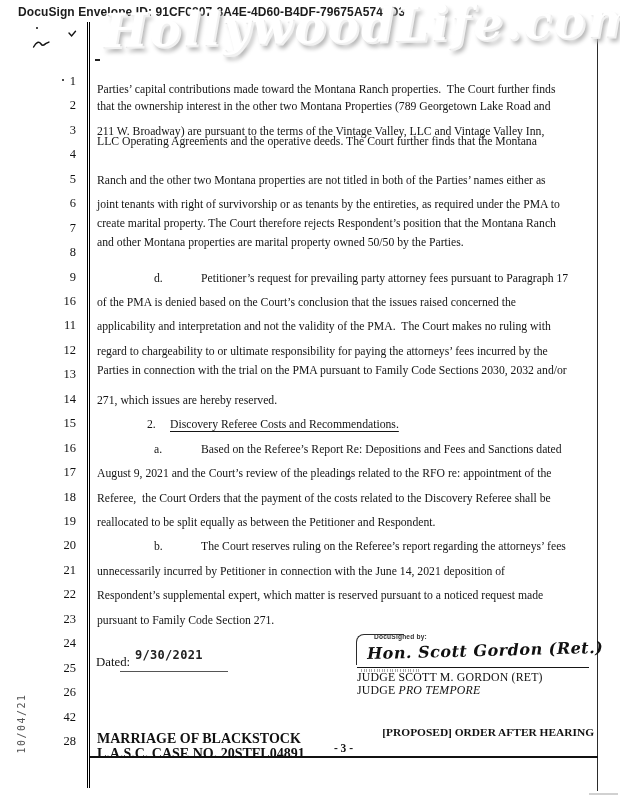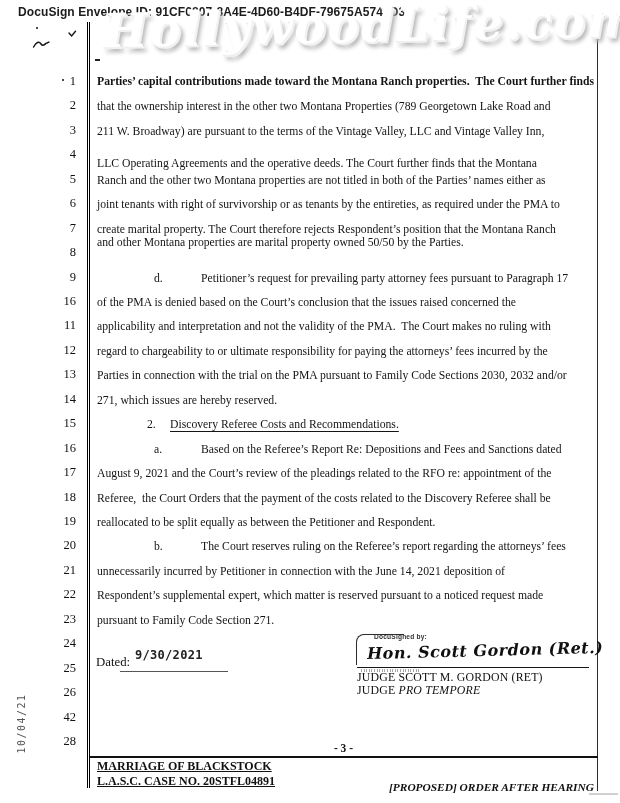--- a/index.html
+++ b/index.html
@@ -58,22 +58,22 @@
   .ds-microtext{
     position:absolute;left:361px;top:668.5px;width:58px;height:3.2px;opacity:.75;
     background:repeating-linear-gradient(90deg,#8a8a8a 0 1px,transparent 1px 2.6px);
   }
   .sig-line{position:absolute;left:357px;top:667px;width:232px;height:1.3px;background:#161616;}
   .sig-name{position:absolute;left:357px;top:670px;font-size:11.8px;letter-spacing:.2px;color:#0f0f0f;white-space:nowrap;}
   .sig-title{position:absolute;left:357px;top:683px;font-size:11.8px;letter-spacing:.2px;color:#0f0f0f;white-space:nowrap;}
   .sig-title .italic{font-style:italic;}
   .page-number{position:absolute;left:97px;top:742px;width:493px;text-align:center;font-size:11.5px;font-weight:bold;}
   .footer-rule{position:absolute;left:90px;top:756px;width:508px;height:1.6px;background:#111;}
-  .footer-left{position:absolute;left:97px;top:759px;font-size:12px;font-weight:bold;line-height:14.5px;white-space:nowrap;text-decoration:underline;}
-  .footer-right{position:absolute;right:26px;top:780px;text-align:left;white-space:nowrap;font-style:italic;}
+  .footer-left{position:absolute;left:97px;top:732px;font-size:14px;font-weight:bold;line-height:14.5px;white-space:nowrap;}
+  .footer-right{position:absolute;right:26px;top:725px;text-align:left;white-space:nowrap;}
   .footer-right .fr1{font-size:11.4px;font-weight:bold;line-height:14.5px;}
   .footer-right .fr2{font-size:7.6px;color:#222;line-height:13px;}
   .vertical-date{
     position:absolute;left:-20px;top:718px;width:82px;text-align:center;
     transform:rotate(-90deg);font-family:"DejaVu Sans Mono",monospace;
     font-size:10px;color:#555;letter-spacing:1.5px;
   }
   .pen-dot{position:absolute;width:2.4px;height:2.4px;border-radius:50%;background:#111;}
   .pen-dash{position:absolute;width:4.5px;height:1.6px;background:#222;}
   .pen-mark{position:absolute;}
@@ -124,33 +124,33 @@
     <div class="line-num" style="top: 553.5px;">21</div>
     <div class="line-num" style="top: 577.95px;">22</div>
     <div class="line-num" style="top: 602.4px;">23</div>
     <div class="line-num" style="top: 626.85px;">24</div>
     <div class="line-num" style="top: 651.3px;">25</div>
     <div class="line-num" style="top: 675.75px;">26</div>
     <div class="line-num" style="top: 700.2px;">42</div>
     <div class="line-num" style="top: 724.65px;">28</div>
   </div>
 <div id="text-lines">
-    <div class="text-line" style="top: 64px; font-weight: bold;"><span class="line-text">Parties’ capital contributions made toward the Montana Ranch properties.  The Court further finds</span></div>
+    <div class="text-line" style="top: 72px;"><span class="line-text">Parties’ capital contributions made toward the Montana Ranch properties.  The Court further finds</span></div>
     <div class="text-line" style="top: 88.95px;"><span class="line-text">that the ownership interest in the other two Montana Properties (789 Georgetown Lake Road and</span></div>
     <div class="text-line" style="top: 113.4px;"><span class="line-text">211 W. Broadway) are pursuant to the terms of the Vintage Valley, LLC and Vintage Valley Inn,</span></div>
-    <div class="text-line" style="top: 146px;"><span class="line-text">LLC Operating Agreements and the operative deeds. The Court further finds that the Montana</span></div>
+    <div class="text-line" style="top: 124px;"><span class="line-text">LLC Operating Agreements and the operative deeds. The Court further finds that the Montana</span></div>
     <div class="text-line" style="top: 162.3px;"><span class="line-text">Ranch and the other two Montana properties are not titled in both of the Parties’ names either as</span></div>
     <div class="text-line" style="top: 186.75px;"><span class="line-text">joint tenants with right of survivorship or as tenants by the entireties, as required under the PMA to</span></div>
-    <div class="text-line" style="top: 211.2px;"><span class="line-text">create marital property. The Court therefore rejects Respondent’s position that the Montana Ranch</span></div>
+    <div class="text-line" style="top: 211.2px; align-items: center;"><span class="line-text">create marital property. The Court therefore rejects Respondent’s position that the Montana Ranch</span></div>
     <div class="text-line" style="top: 225px; justify-content: center;"><span class="line-text">and other Montana properties are marital property owned 50/50 by the Parties.</span></div>
     <div class="text-line" style="top: 260.1px;"><span class="sub-label">d.</span><span class="line-text">Petitioner’s request for prevailing party attorney fees pursuant to Paragraph 17</span></div>
     <div class="text-line" style="top: 284.55px;"><span class="line-text">of the PMA is denied based on the Court’s conclusion that the issues raised concerned the</span></div>
     <div class="text-line" style="top: 309px;"><span class="line-text">applicability and interpretation and not the validity of the PMA.  The Court makes no ruling with</span></div>
     <div class="text-line" style="top: 333.45px;"><span class="line-text">regard to chargeability to or ultimate responsibility for paying the attorneys’ fees incurred by the</span></div>
-    <div class="text-line" style="top: 357.9px;"><span class="line-text">Parties in connection with the trial on the PMA pursuant to Family Code Sections 2030, 2032 and/or</span></div>
+    <div class="text-line" style="top: 357.9px; align-items: center;"><span class="line-text">Parties in connection with the trial on the PMA pursuant to Family Code Sections 2030, 2032 and/or</span></div>
     <div class="text-line" style="top: 382.35px;"><span class="line-text">271, which issues are hereby reserved.</span></div>
     <div class="text-line" style="top: 406.8px;"><span class="section-label">2.</span><span class="line-text underlined">Discovery Referee Costs and Recommendations.</span></div>
     <div class="text-line" style="top: 431.25px;"><span class="sub-label">a.</span><span class="line-text">Based on the Referee’s Report Re: Depositions and Fees and Sanctions dated</span></div>
     <div class="text-line" style="top: 455.7px;"><span class="line-text">August 9, 2021 and the Court’s review of the pleadings related to the RFO re: appointment of the</span></div>
     <div class="text-line" style="top: 480.15px;"><span class="line-text">Referee,  the Court Orders that the payment of the costs related to the Discovery Referee shall be</span></div>
     <div class="text-line" style="top: 504.6px;"><span class="line-text">reallocated to be split equally as between the Petitioner and Respondent.</span></div>
     <div class="text-line" style="top: 529.05px;"><span class="sub-label">b.</span><span class="line-text">The Court reserves ruling on the Referee’s report regarding the attorneys’ fees</span></div>
     <div class="text-line" style="top: 553.5px;"><span class="line-text">unnecessarily incurred by Petitioner in connection with the June 14, 2021 deposition of</span></div>
     <div class="text-line" style="top: 577.95px;"><span class="line-text">Respondent’s supplemental expert, which matter is reserved pursuant to a noticed request made</span></div>
     <div class="text-line" style="top: 602.4px;"><span class="line-text">pursuant to Family Code Section 271.</span></div>

